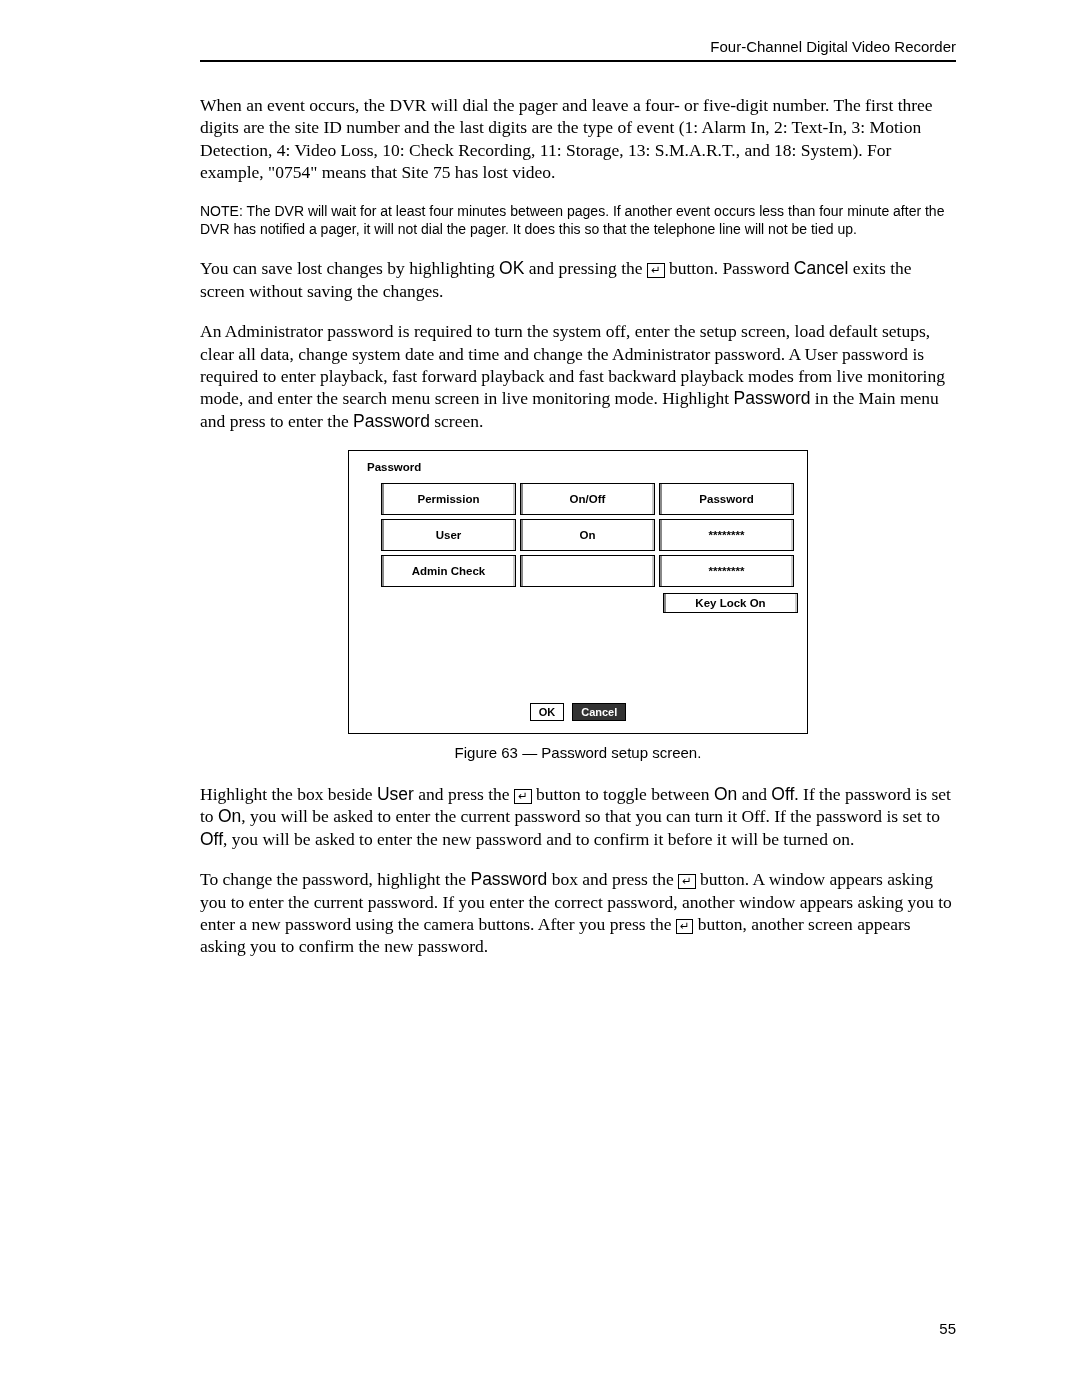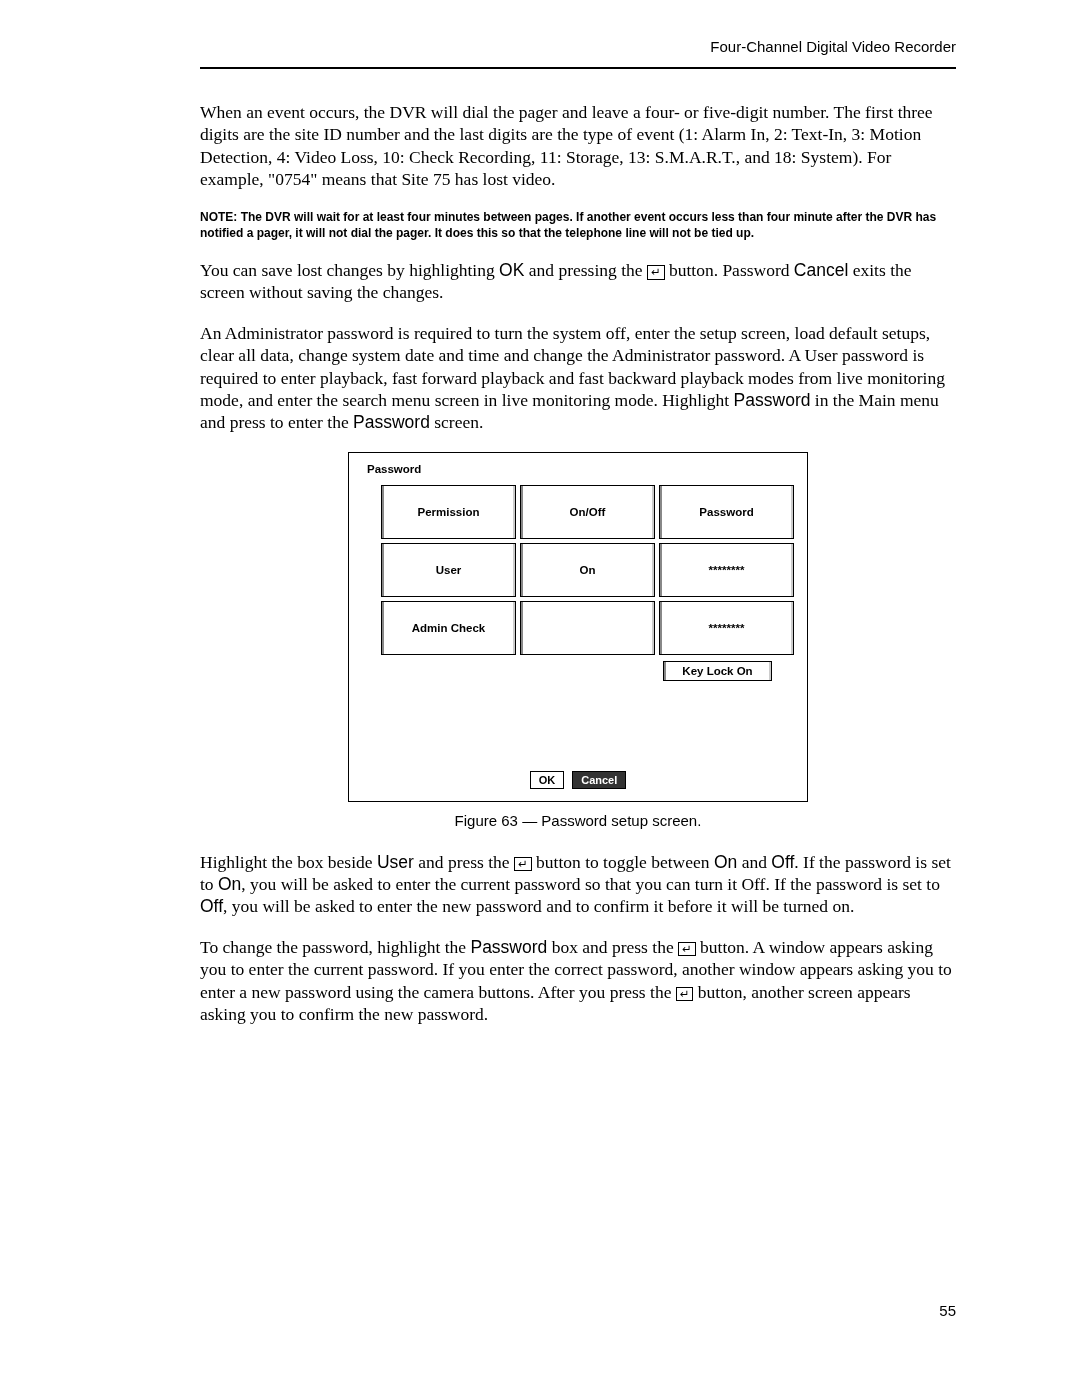--- a/index.html
+++ b/index.html
@@ -15,33 +15,33 @@
     position: absolute;
     left: 200px;
     right: 124px;
     top: 38px;
     bottom: 60px;
   }
   .header-line {
     font-family: Arial, Helvetica, sans-serif;
     font-size: 15px;
     text-align: right;
-    padding-bottom: 12px;
+    padding-bottom: 5px;
     border-bottom: 2px solid #000;
     margin-bottom: 32px;
   }
   .para {
     font-size: 17.5px;
     line-height: 1.28;
     margin-bottom: 18px;
   }
   .note {
     font-family: Arial, Helvetica, sans-serif;
-    font-weight: bold;
-    font-size: 12px;
+    font-weight: normal;
+    font-size: 14px;
     line-height: 1.35;
     margin-bottom: 18px;
   }
   .sans { font-family: Arial, Helvetica, sans-serif; }
   .h2 {
     font-family: Arial, Helvetica, sans-serif;
     font-weight: bold;
     font-size: 22px;
     margin-top: 36px;
     margin-bottom: 18px;
@@ -77,30 +77,30 @@
     grid-template-columns: 135px 135px 135px;
     gap: 4px;
     margin-left: 14px;
     margin-bottom: 6px;
   }
   .pwcell {
     border: 1px solid #000;
     font-size: 11.5px;
     font-weight: bold;
     text-align: center;
-    padding: 20px 0;
+    padding: 9px 0;
     box-shadow: inset 2px 0 0 #888, inset -2px 0 0 #ccc;
     background: #fff;
   }
   .pwcell.blank {
     background: #fff;
   }
   .keylock {
     margin-left: 296px;
-    width: 109px;
+    width: 135px;
     border: 1px solid #000;
     text-align: center;
     font-size: 11.5px;
     font-weight: bold;
     padding: 3px 0;
     box-shadow: inset 2px 0 0 #888, inset -2px 0 0 #ccc;
   }
   .figbtnrow {
     display: flex;
     justify-content: center;
@@ -119,21 +119,21 @@
   }
   .caption {
     text-align: center;
     font-family: Arial, Helvetica, sans-serif;
     font-size: 15px;
     margin: 8px 0 22px 0;
   }
   .pagenum {
     position: absolute;
     right: 124px;
-    bottom: 78px;
+    bottom: 60px;
     font-family: Arial, Helvetica, sans-serif;
     font-size: 15px;
   }
 </style>
 </head>
 <body>
 
 <div class="page">
 
   <div class="header-line">Four-Channel Digital Video Recorder</div>

